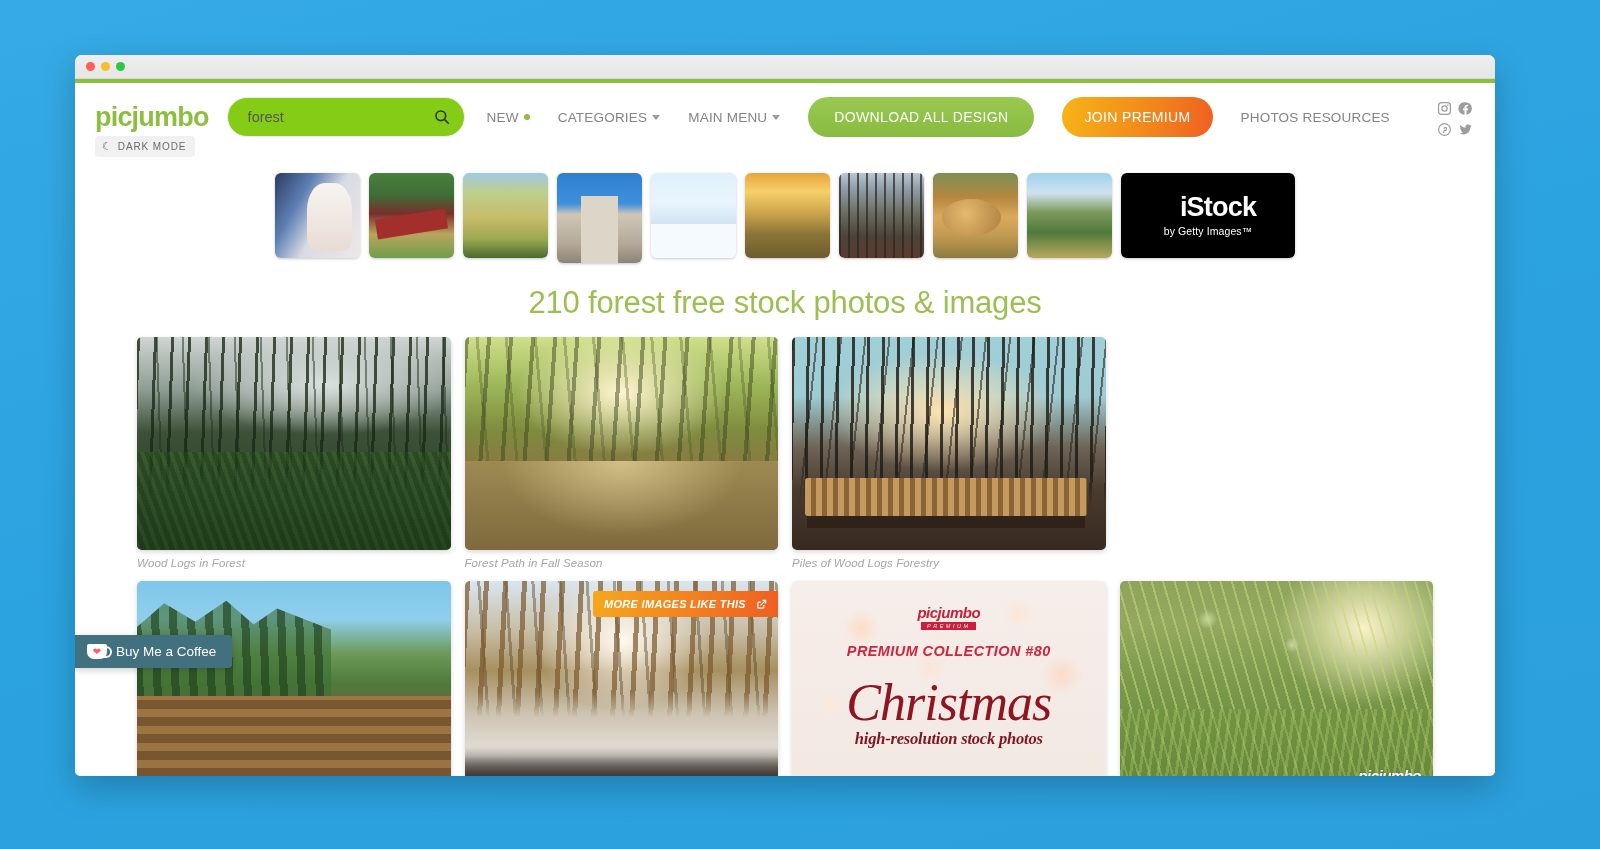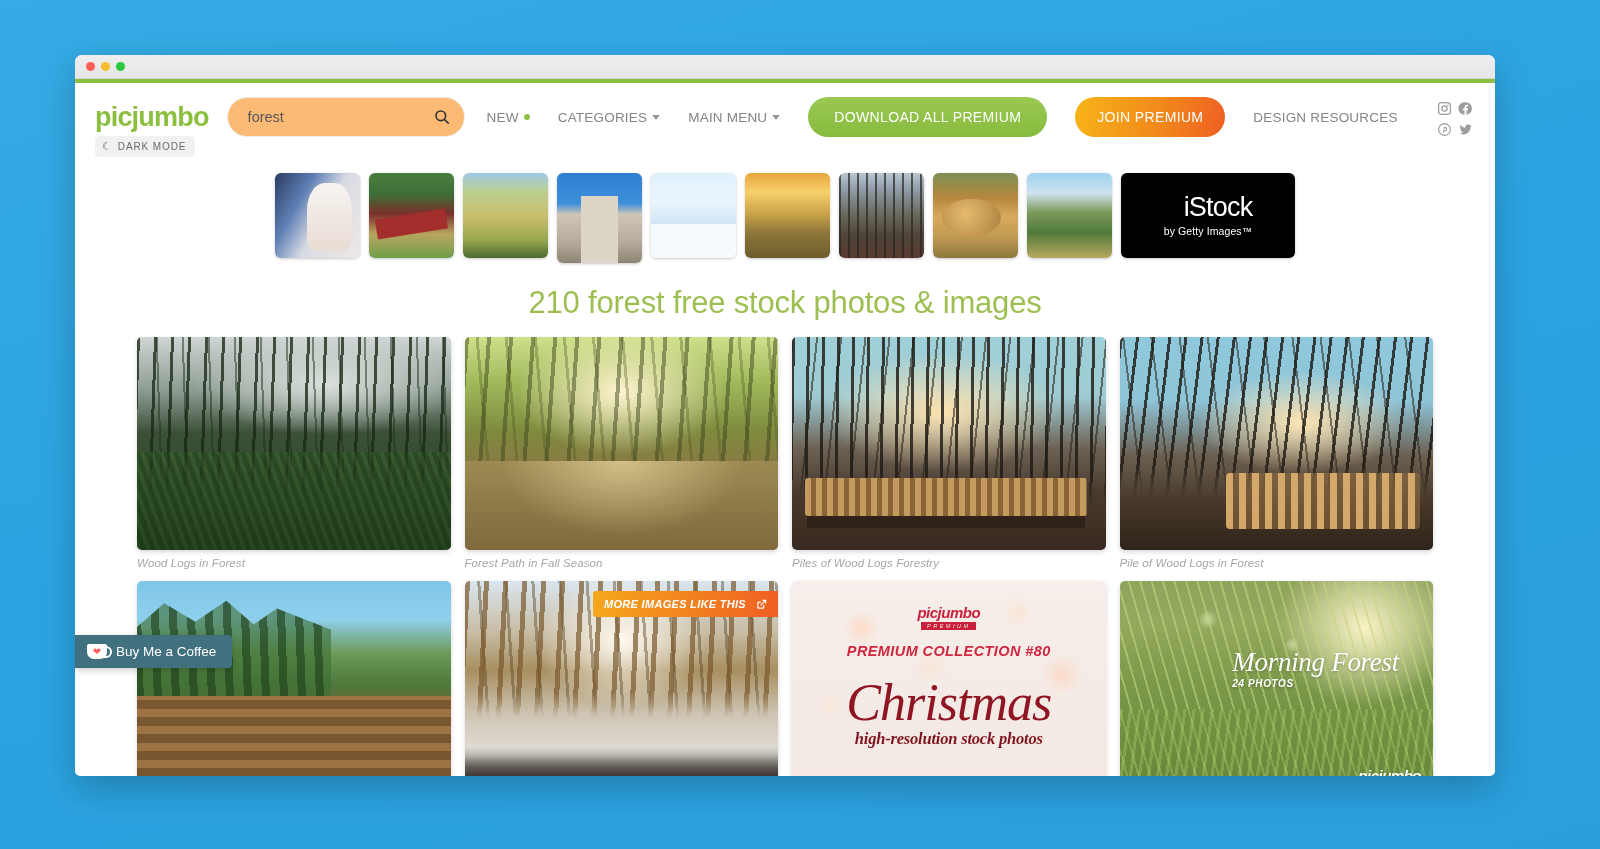--- a/index.html
+++ b/index.html
@@ -54,21 +54,21 @@
   }
   .logo {
     font-size: 27px; font-weight: bold; color: #8cbf3f;
     letter-spacing: -.8px;
     margin-right: 18px;
     white-space: nowrap;
   }
   .search-box {
     width: 238px; height: 40px;
     border-radius: 20px;
-    background: #fdba74;
+    background: #84cc16;
     border: 1px solid #ececec;
     display: flex; align-items: center;
     padding: 0 14px 0 18px;
     margin-right: 22px;
   }
   .search-input {
     border: 0; background: transparent; outline: none;
     font-size: 14.5px; color: #56565a;
     font-family: "Liberation Sans", sans-serif;
     flex: 1; width: 10px;
@@ -130,21 +130,21 @@
   }
   .thumb-tall { height: 90px; }
   .istock {
     width: 174px; height: 85px;
     border-radius: 6px; background: #000;
     display: flex; flex-direction: column;
     align-items: center; justify-content: center;
     flex: none;
     box-shadow: 0 1px 3px rgba(0,0,0,.22);
   }
-  .istock .i1 { color: #fff; font-size: 27px; font-weight: normal; letter-spacing: -.8px; line-height: 1; margin-left: 20px; }
+  .istock .i1 { color: #fff; font-size: 27px; font-weight: bold; letter-spacing: -.8px; line-height: 1; margin-left: 20px; }
   .istock .i2 { color: #fff; font-size: 10.5px; margin-top: 4px; letter-spacing: .1px; }
 
   
   .page-title {
     text-align: center;
     font-size: 31px; color: #9dbf52;
     font-weight: normal;
     margin: 22px 0 16px;
     letter-spacing: -.2px;
   }
@@ -420,24 +420,24 @@
         </a>
         <a class="nav-link">
           <span>CATEGORIES</span>
           <span class="caret"></span>
         </a>
         <a class="nav-link">
           <span>MAIN MENU</span>
           <span class="caret"></span>
         </a>
 
-        <button class="btn btn-download">DOWNLOAD ALL PREMIUM</button>
+        <button class="btn btn-download">DOWNLOAD ALL DESIGN</button>
         <button class="btn btn-premium">JOIN PREMIUM</button>
 
-        <a class="nav-link">DESIGN RESOURCES</a>
+        <a class="nav-link">PHOTOS RESOURCES</a>
       </div>
 
       <div class="social">
         <a>
           <svg width="15" height="15" viewBox="0 0 24 24" fill="none" stroke="currentColor" stroke-width="2">
             <rect x="2.5" y="2.5" width="19" height="19" rx="5"></rect>
             <circle cx="12" cy="12" r="4.2"></circle>
               <circle cx="17.4" cy="6.6" r="1.2" fill="currentColor" stroke="none"></circle>
           </svg>
         </a>
@@ -495,26 +495,20 @@
           <div class="ph ph-fall-path"></div>
         </div>
         <div class="caption">Forest Path in Fall Season</div>
       </div>
       <div class="card">
         <div class="photo">
           <div class="ph ph-logs-forestry"></div>
         </div>
         <div class="caption">Piles of Wood Logs Forestry</div>
       </div>
-      <div class="card">
-        <div class="photo">
-          <div class="ph ph-pile-logs"></div>
-        </div>
-        <div class="caption">Pile of Wood Logs in Forest</div>
-      </div>
     </div>
 
     <div class="grid" style="margin-top:12px;">
       <div class="card">
         <div class="photo">
           <div class="ph ph-logging"></div>
         </div>
       </div>
 
       <div class="card">
@@ -540,24 +534,20 @@
             <div class="xmas-coll">PREMIUM COLLECTION #80</div>
             <div class="xmas-title">Christmas</div>
             <div class="xmas-sub">high-resolution stock photos</div>
           </div>
         </div>
       </div>
 
       <div class="card">
         <div class="photo">
           <div class="ph ph-morning"></div>
-          <div class="morning-label">
-            <div class="morning-title">Morning Forest</div>
-            <div class="morning-count">24 PHOTOS</div>
-          </div>
           <div class="morning-brand">picjumbo</div>
         </div>
       </div>
     </div>
 
     <div class="bmc">
       <span class="cup">
         <span class="heart">❤</span>
       </span>
       <span>Buy Me a Coffee</span>

